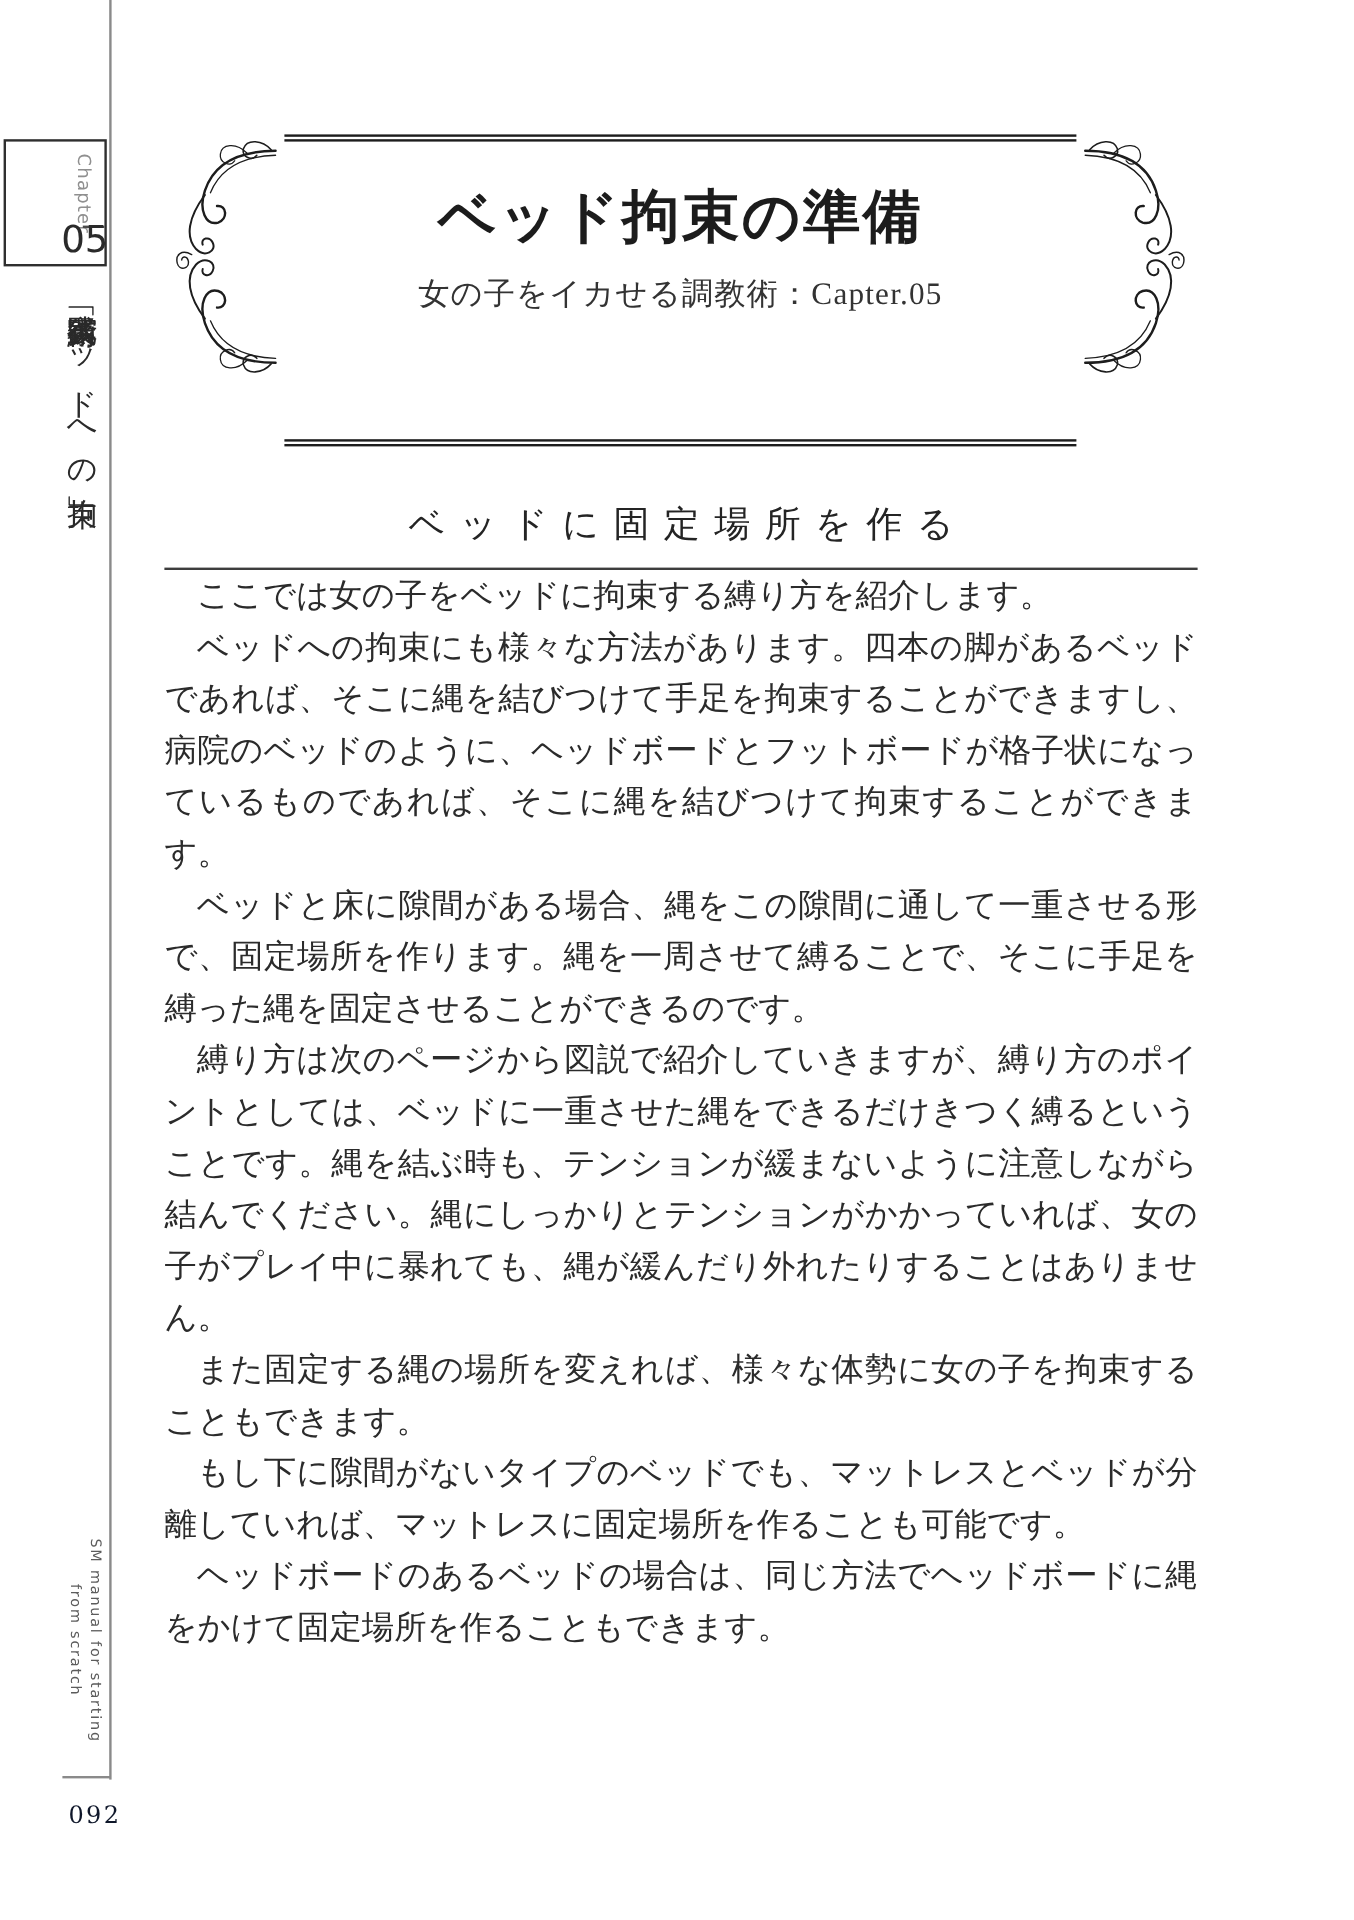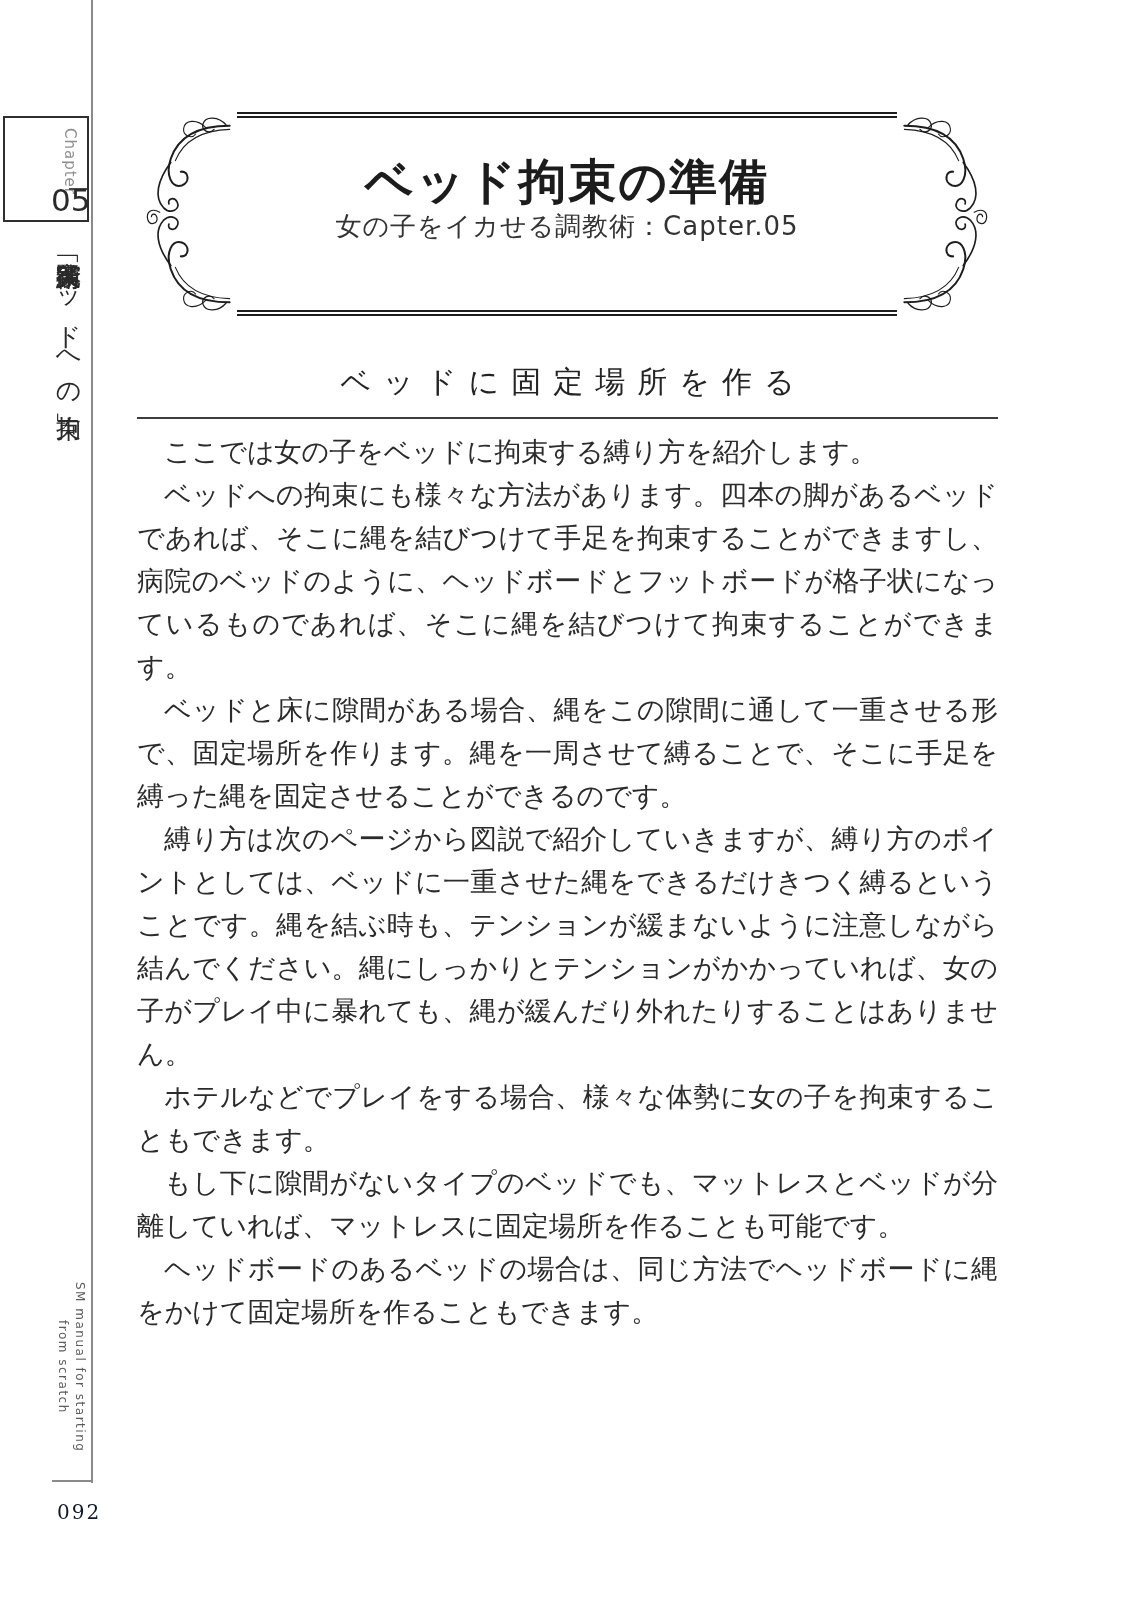--- a/index.html
+++ b/index.html
@@ -47,48 +47,48 @@
     color:#5c5c5c;text-align:center;white-space:nowrap;
   }
   .page-number{
     position:absolute;left:57px;top:1500px;
     font-family:"DejaVu Serif","Liberation Serif",serif;
     font-size:20px;letter-spacing:2px;color:#0f172a;
   }
   
   .main{position:absolute;left:137px;top:0;width:861px;}
   .header-frame{
-    position:relative;margin:112px 0 0 8px;width:844px;height:204px;
-    display:flex;flex-direction:row;align-items:stretch;
+    position:relative;margin:112px 0 0 8px;width:844px;height:260px;
+    display:flex;flex-direction:row;align-items:stretch;font-family:Liberation Serif, serif;
   }
   .flourish{width:92px;height:204px;flex:0 0 auto;}
   .flourish.right{transform:scaleX(-1);}
   .frame-center{
     flex:1 1 auto;
     border-top:6px double #1d1d1d;
     border-bottom:6px double #1d1d1d;
     text-align:center;box-sizing:border-box;
     padding-top:36px;
   }
   .frame-title{
     font-size:48px;font-weight:bold;color:#1c1c1c;
     line-height:1.15;letter-spacing:2px;
   }
   .frame-subtitle{
-    font-size:26px;color:#333333;letter-spacing:1px;
+    margin-top:18px;font-size:26px;color:#333333;letter-spacing:1px;
   }
   .section-heading{
     margin-top:46px;text-align:center;
     font-size:30px;font-weight:normal;color:#242424;
     letter-spacing:12px;text-indent:12px;line-height:1.3;
   }
   .heading-rule{
     margin-top:16px;width:861px;height:2px;background:#3d3d3d;
   }
-  .article-body{margin-top:11px;}
+  .article-body{}
   .article-body p.body-p{
     margin:0;padding:0;
     font-size:27px;line-height:43px;color:#2b2b2b;
     text-indent:1em;
     text-align:justify;
     line-break:strict;
   }
 </style>
 </head>
 <body>
@@ -149,19 +149,19 @@
     </div>
 
     <div class="section-heading">ベッドに固定場所を作る</div>
     <div class="heading-rule"></div>
 
     <div class="article-body">
         <p class="body-p">ここでは女の子をベッドに拘束する縛り方を紹介します。</p>
         <p class="body-p">ベッドへの拘束にも様々な方法があります。四本の脚があるベッドであれば、そこに縄を結びつけて手足を拘束することができますし、病院のベッドのように、ヘッドボードとフットボードが格子状になっているものであれば、そこに縄を結びつけて拘束することができます。</p>
         <p class="body-p">ベッドと床に隙間がある場合、縄をこの隙間に通して一重させる形で、固定場所を作ります。縄を一周させて縛ることで、そこに手足を縛った縄を固定させることができるのです。</p>
         <p class="body-p">縛り方は次のページから図説で紹介していきますが、縛り方のポイントとしては、ベッドに一重させた縄をできるだけきつく縛るということです。縄を結ぶ時も、テンションが緩まないように注意しながら結んでください。縄にしっかりとテンションがかかっていれば、女の子がプレイ中に暴れても、縄が緩んだり外れたりすることはありません。</p>
-        <p class="body-p">ホテルなどでプレイをする場合、様々な体勢に女の子を拘束することもできます。</p>
+        <p class="body-p">また固定する縄の場所を変えれば、様々な体勢に女の子を拘束することもできます。</p>
         <p class="body-p">もし下に隙間がないタイプのベッドでも、マットレスとベッドが分離していれば、マットレスに固定場所を作ることも可能です。</p>
         <p class="body-p">ヘッドボードのあるベッドの場合は、同じ方法でヘッドボードに縄をかけて固定場所を作ることもできます。</p>
       </div>
 
   </div>
 </div>
 
 </body></html>

